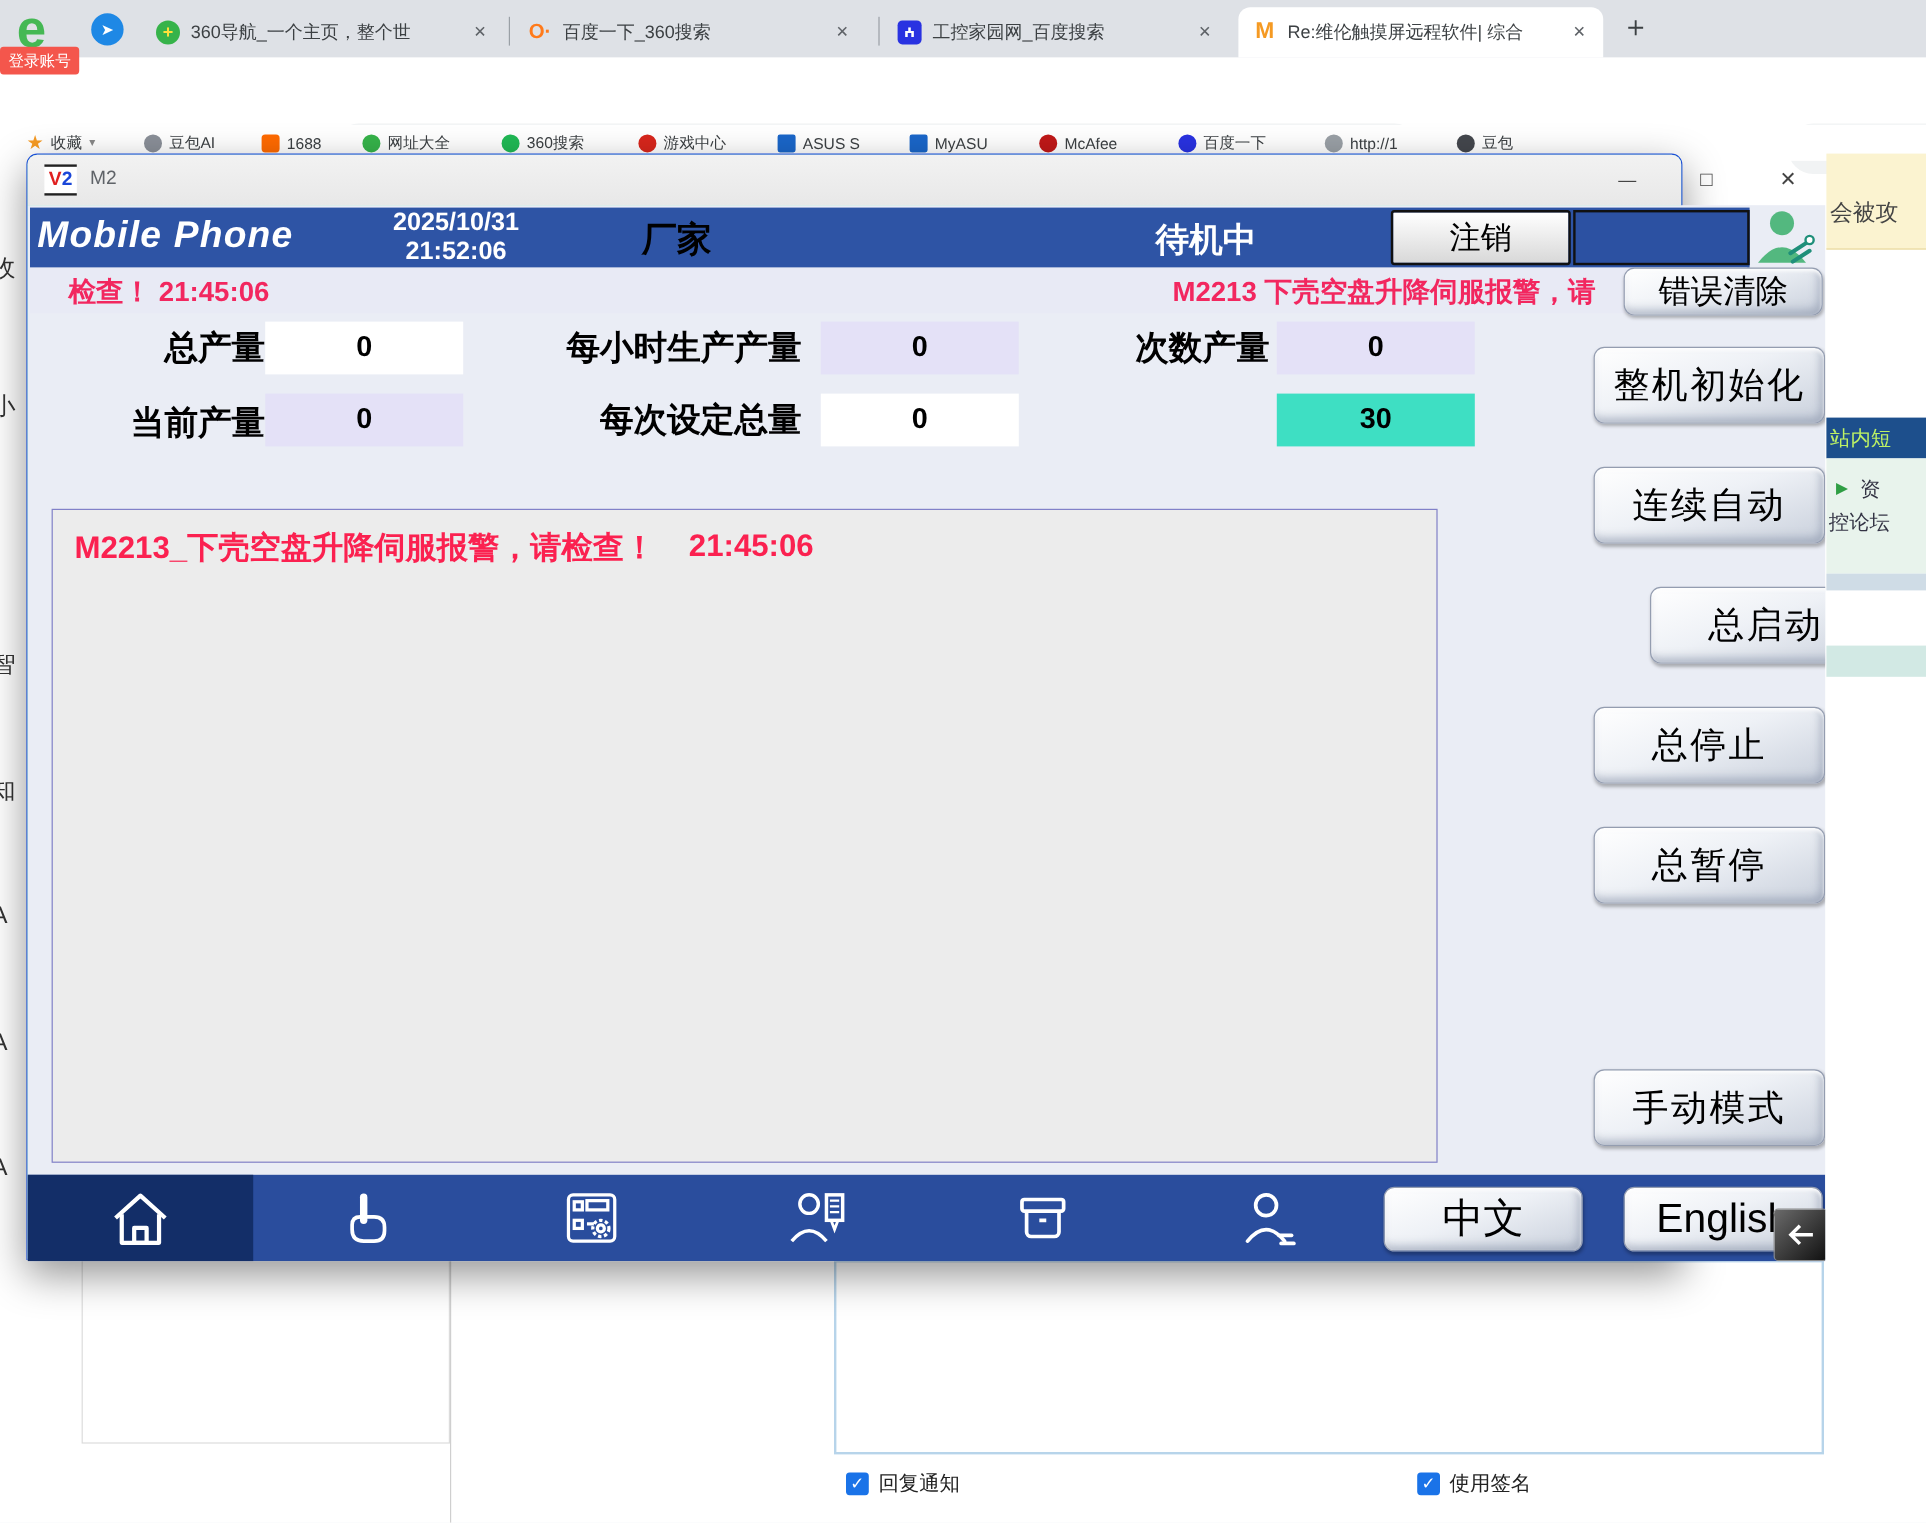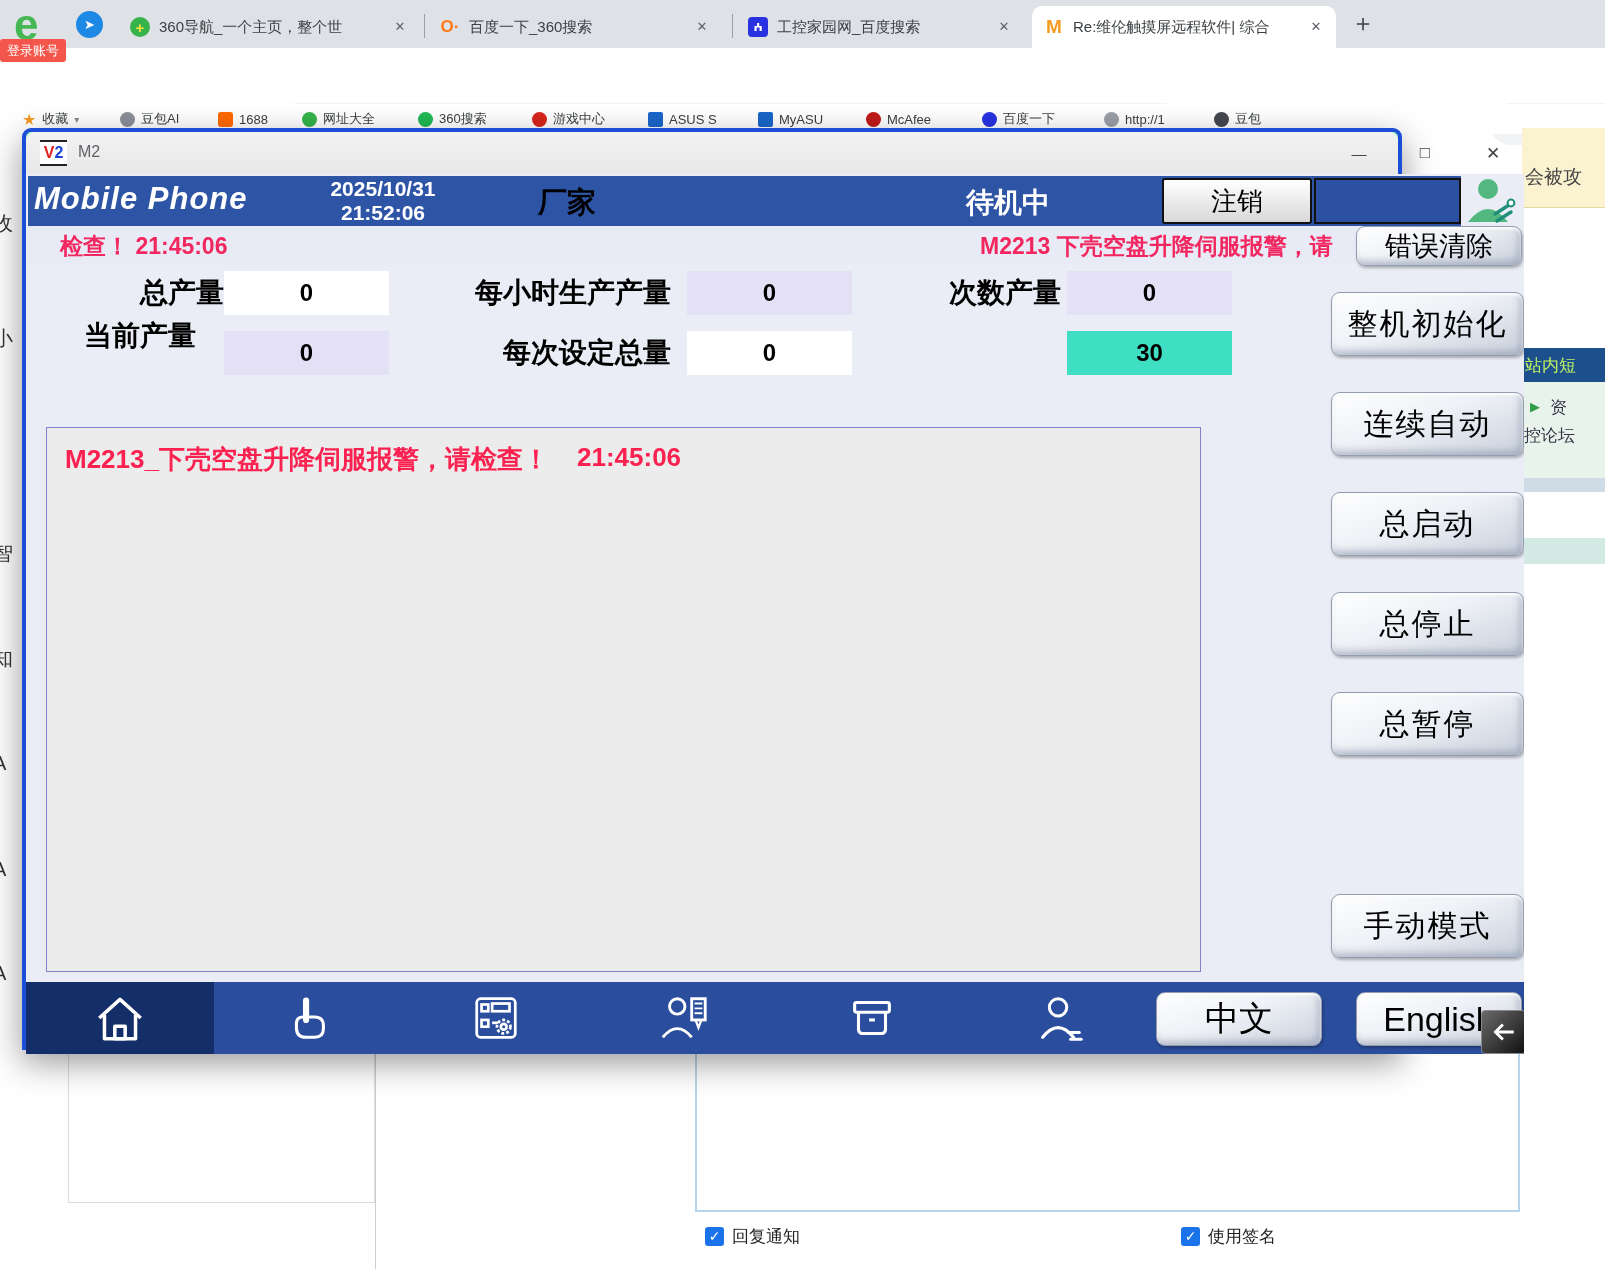--- a/index.html
+++ b/index.html
@@ -25,21 +25,21 @@
   .bi { width:15px; height:15px; border-radius:50%; display:inline-block; flex:0 0 auto; }
   .badge { left:0px; top:39px; width:66px; height:23px; background:#f4564c; color:#fff; font-size:13px; text-align:center; line-height:23px; border-radius:3px; z-index:5; }
 
   
   .leftchar { left:-7px; width:26px; overflow:hidden; font-size:20px; color:#333; }
   .rband { left:1522px; width:83px; }
   .checkrow { display:flex; align-items:center; gap:8px; font-size:17px; color:#222; }
   .cbox { width:19px; height:19px; background:#1a73e8; border-radius:3px; color:#fff; font-size:14px; font-weight:bold; text-align:center; line-height:19px; }
 
   
-  .m2win { left:22px; top:128px; width:1380px; height:922px; background:#86efac; border:4px solid #1d4ed8; border-radius:9px 9px 0 0; box-shadow:0 12px 34px rgba(0,0,0,.42); z-index:10; }
+  .m2win { left:22px; top:128px; width:1380px; height:922px; background:#86efac; border:1px solid #1d4ed8; border-radius:9px 9px 0 0; box-shadow:0 12px 34px rgba(0,0,0,.42); z-index:10; }
   .titlebar { left:0; top:0; width:100%; height:42px; background:linear-gradient(#f2f2f2,#e8e8e8); border-radius:8px 8px 0 0; }
   .v2icon { left:14px; top:8px; width:27px; height:26px; background:#fff; border-top:2px solid #222; border-bottom:2px solid #222; text-align:center; font-size:16px; font-weight:900; line-height:22px; }
   .wintitle { left:52px; top:11px; font-size:16px; color:#5f6368; }
   .winctl { width:46px; height:40px; top:1px; display:flex; align-items:center; justify-content:center; color:#444; font-size:15px; }
 
   
   .hmi { left:0; top:42px; width:1498px; height:880px; background:#eaedf5; overflow:hidden; }
   .hmihdr { left:2px; top:2px; width:1433px; height:50px; background:#2e54a5; }
   .brand { left:6px; top:5px; color:#fff; font-size:31px; font-weight:bold; font-style:italic; letter-spacing:1px; }
   .dt { left:250px; top:1px; width:210px; text-align:center; color:#fff; font-size:21px; font-weight:bold; line-height:24px; }
@@ -270,34 +270,34 @@
       <span class="abs alarmtxt" style="left:952px;width:378px;overflow:hidden;">M2213 下壳空盘升降伺服报警，请</span>
     </div>
     <div class="abs btn3d clearbtn">错误清除</div>
 
     <div class="abs flabel" style="left:40px;top:97px;width:158px;">总产量</div>
     <div class="abs fval" style="left:198px;top:97px;width:165px;background:#ffffff;">0</div>
     <div class="abs flabel" style="left:390px;top:97px;width:255px;">每小时生产产量</div>
     <div class="abs fval" style="left:661px;top:97px;width:165px;background:#e4e1f7;">0</div>
     <div class="abs flabel" style="left:855px;top:97px;width:180px;">次数产量</div>
     <div class="abs fval" style="left:1041px;top:97px;width:165px;background:#e4e1f7;">0</div>
-    <div class="abs flabel" style="left:30px;top:140px;width:168px;text-align:center;">当前产量</div>
+    <div class="abs flabel" style="left:30px;top:160px;width:168px;">当前产量</div>
     <div class="abs fval" style="left:198px;top:157px;width:165px;background:#e4e1f7;">0</div>
     <div class="abs flabel" style="left:420px;top:157px;width:225px;">每次设定总量</div>
     <div class="abs fval" style="left:661px;top:157px;width:165px;background:#ffffff;">0</div>
     <div class="abs fval" style="left:1041px;top:157px;width:165px;background:#3edfc3;">30</div>
 
     <div class="abs alarmpanel">
       <span class="abs panelmsg" style="left:18px;top:14px;">M2213_下壳空盘升降伺服报警，请检查！</span>
       <span class="abs panelmsg" style="left:530px;top:14px;">21:45:06</span>
     </div>
 
     <div class="abs btn3d sidebtn" style="top:118px;">整机初始化</div>
     <div class="abs btn3d sidebtn" style="top:218px;">连续自动</div>
-    <div class="abs btn3d sidebtn" style="top:318px;">总启动</div>
+    <div class="abs btn3d sidebtn" style="top:318px;margin-left:47px;">总启动</div>
     <div class="abs btn3d sidebtn" style="top:418px;">总停止</div>
     <div class="abs btn3d sidebtn" style="top:518px;">总暂停</div>
     <div class="abs btn3d sidebtn" style="top:720px;">手动模式</div>
 
     <div class="abs hminav">
       <div class="abs navseg" style="left:0;background:#132e68;">
         <svg width="58" height="58" viewBox="0 0 56 56" fill="none" stroke="#fff" stroke-width="3.4" stroke-linejoin="round">
           <path d="M8 28 28 10l20 18"></path>
             <path d="M13 25v23h30V25"></path>
             <rect x="23" y="36" width="10" height="12"></rect>

